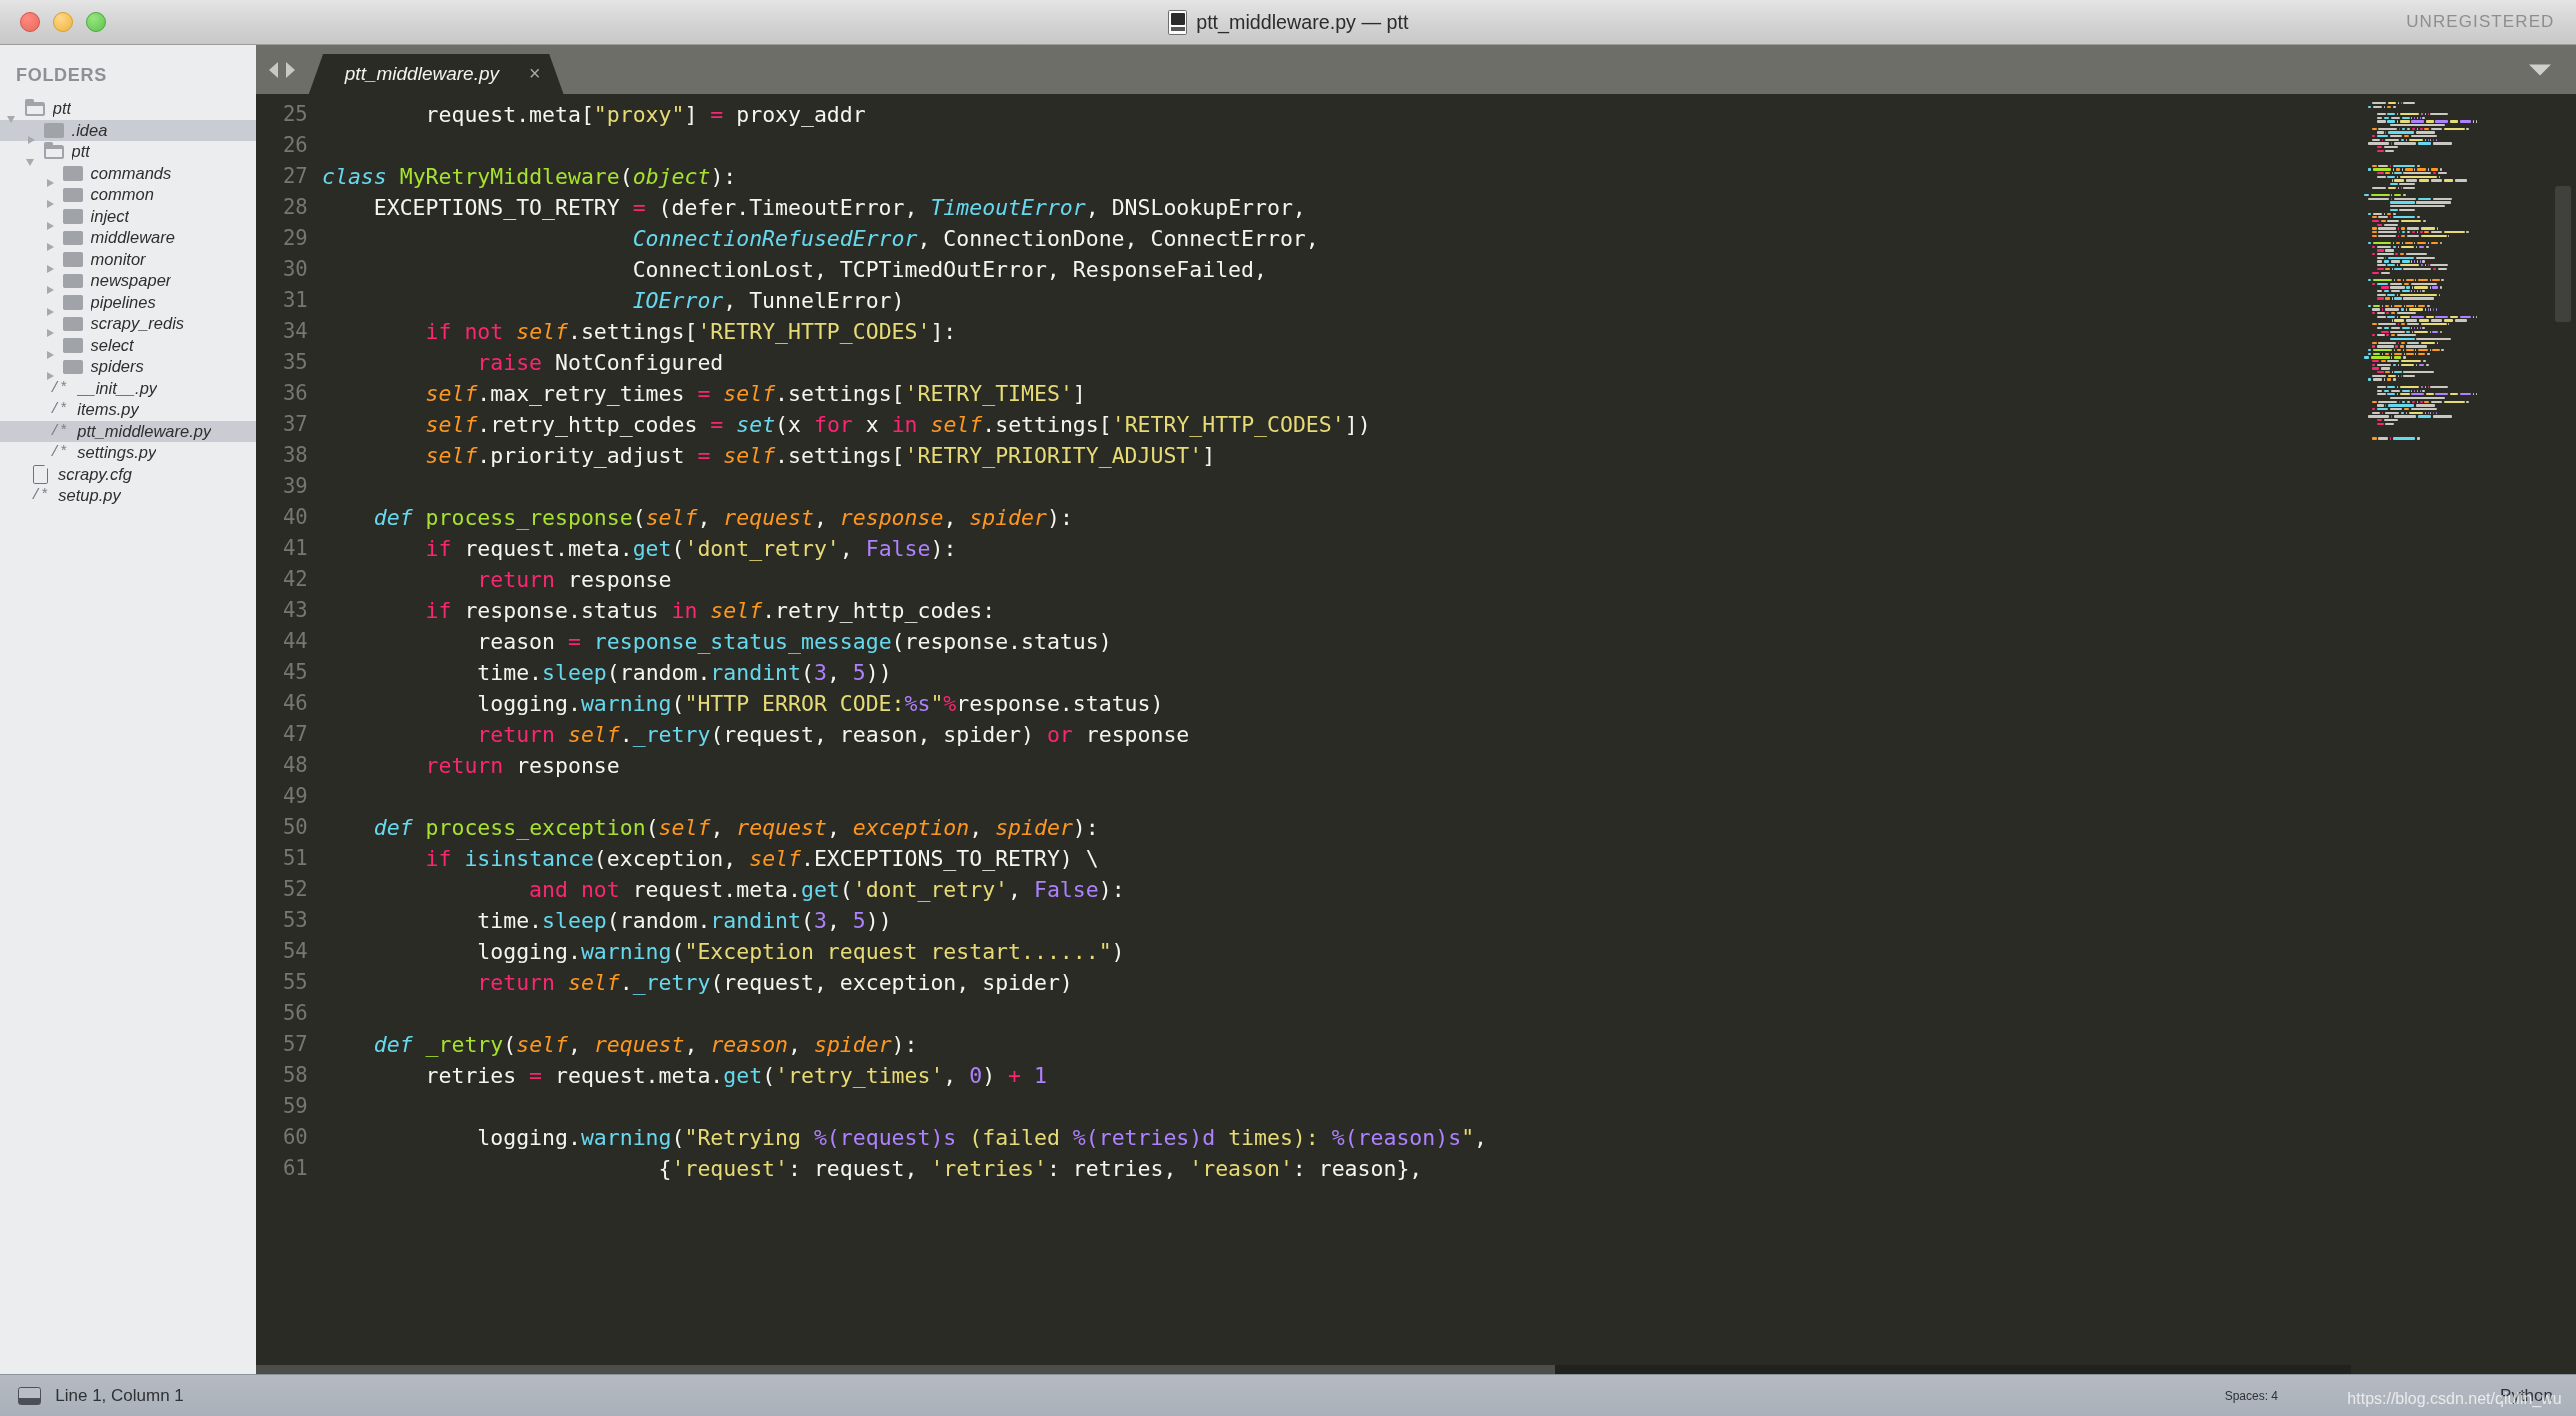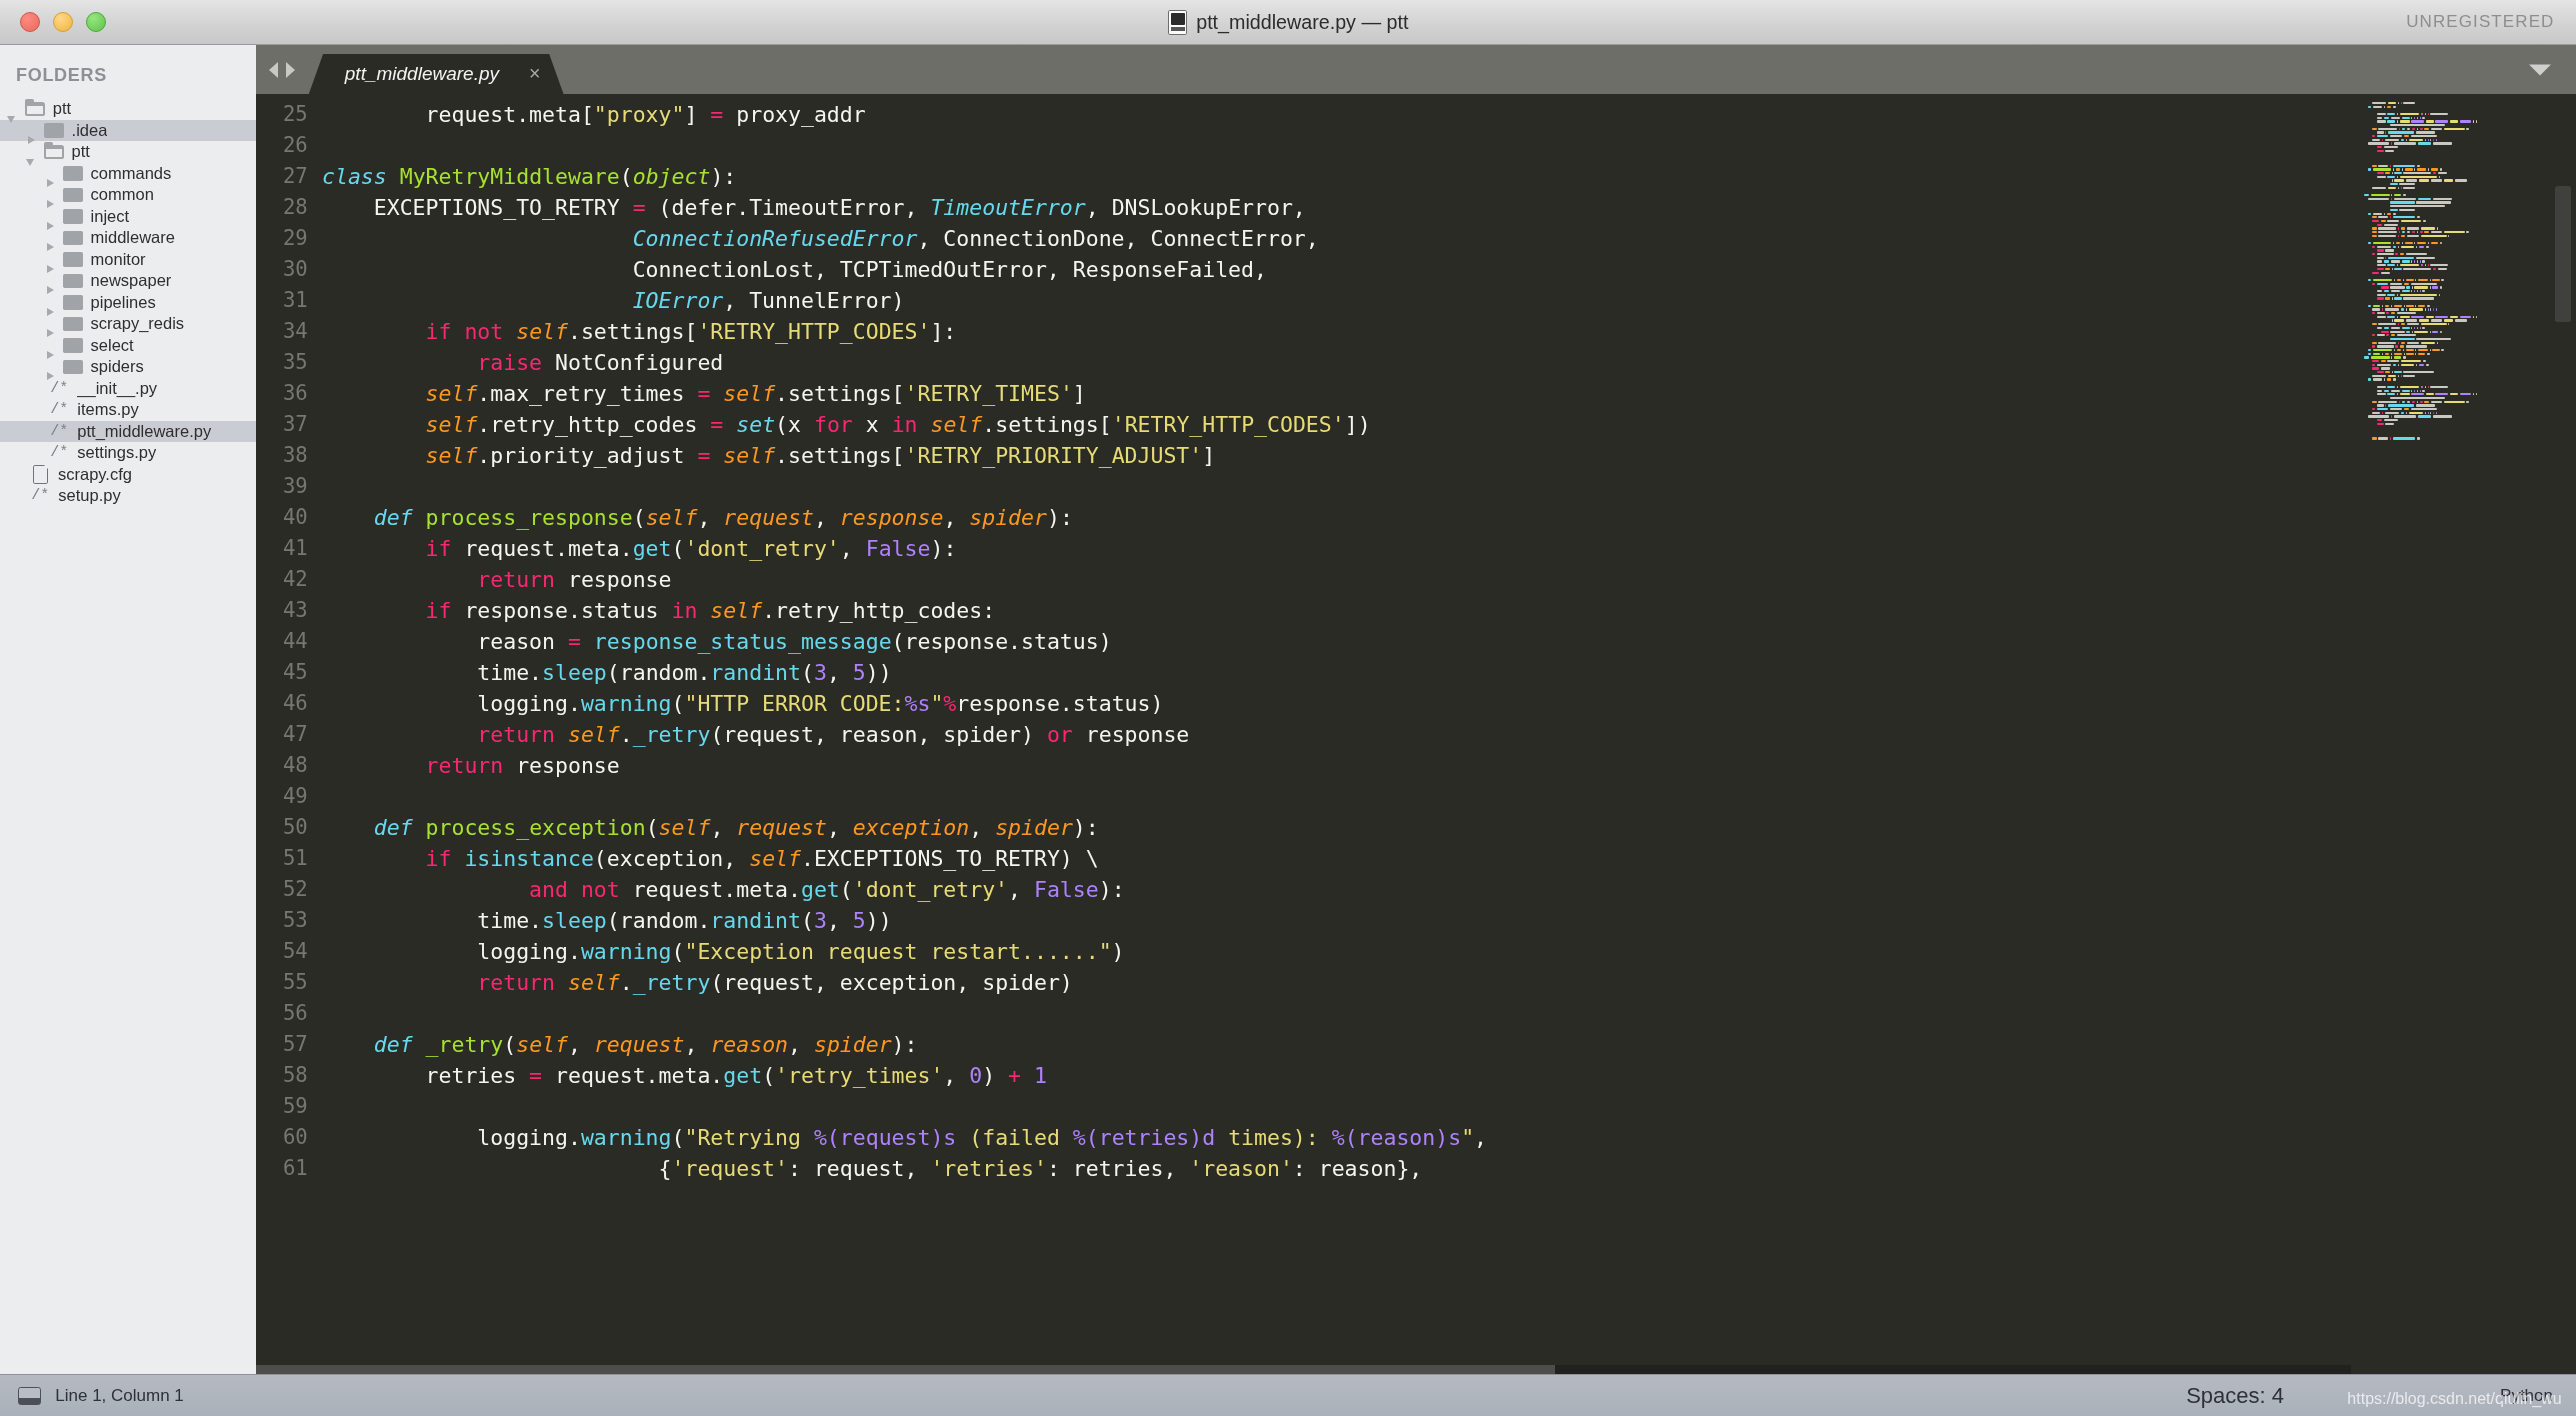--- a/index.html
+++ b/index.html
@@ -93,21 +93,21 @@
     font-family: "Liberation Mono", monospace;
   }
   .doc-ico {
     width: 15px; height: 19px; flex: 0 0 15px; margin: 0 9.8px 0 7.2px;
     border: 1.8px solid #6f7377; border-radius: 1.8px; position: relative; background: transparent;
   }
   .doc-ico::after {
     content: ""; position: absolute; right: -1.8px; top: -1.8px;
     border-top: 6.3px solid #ebedef; border-left: 6.3px solid transparent;
   }
-  .lbl { overflow: hidden; text-overflow: clip; }
+  .lbl { overflow: hidden; text-overflow: clip; font-style: italic; }
 
   
   .editor { flex: 1 1 auto; display: flex; flex-direction: column; min-width: 0; background: #2b2b26; position: relative; }
 
   .tabbar {
     height: 49px; flex: 0 0 49px; background: #6d6e68;
     display: flex; align-items: flex-end; position: relative;
   }
   .navarrows { display: flex; gap: 8px; align-items: center; height: 49px; padding: 0 14.3px 0 12.5px; }
   .navarrows .la, .navarrows .ra { width: 0; height: 0; }
@@ -181,21 +181,21 @@
   .console-ico::after {
     content: ""; position: absolute; left: 0; right: 0; bottom: 0; height: 6.3px; background: #4b5058;
   }
   .watermark {
     position: absolute; right: 14.3px; bottom: 9px;
     font-size: 16px; color: rgba(255,255,255,0.72);
     font-family: "Liberation Sans", sans-serif; white-space: nowrap;
     pointer-events: none;
   }
   .sb-lang { position: absolute; right: 23px; font-size: 17px; color: #2e3237; }
-  .sb-spaces { position: absolute; right: 292px; font-size: 22px; color: #2e3237; }
+  .sb-spaces { position: absolute; right: 298px; font-size: 12px; color: #2e3237; }
 
   .hscroll {
     position: absolute; left: 0; right: 225px; bottom: 0; height: 9px;
     background: rgba(0,0,0,0.22);
   }
   .hscroll i { display: block; height: 9px; width: 62%; background: rgba(255,255,255,0.20); }
 </style>
 </head>
 <body>
 

